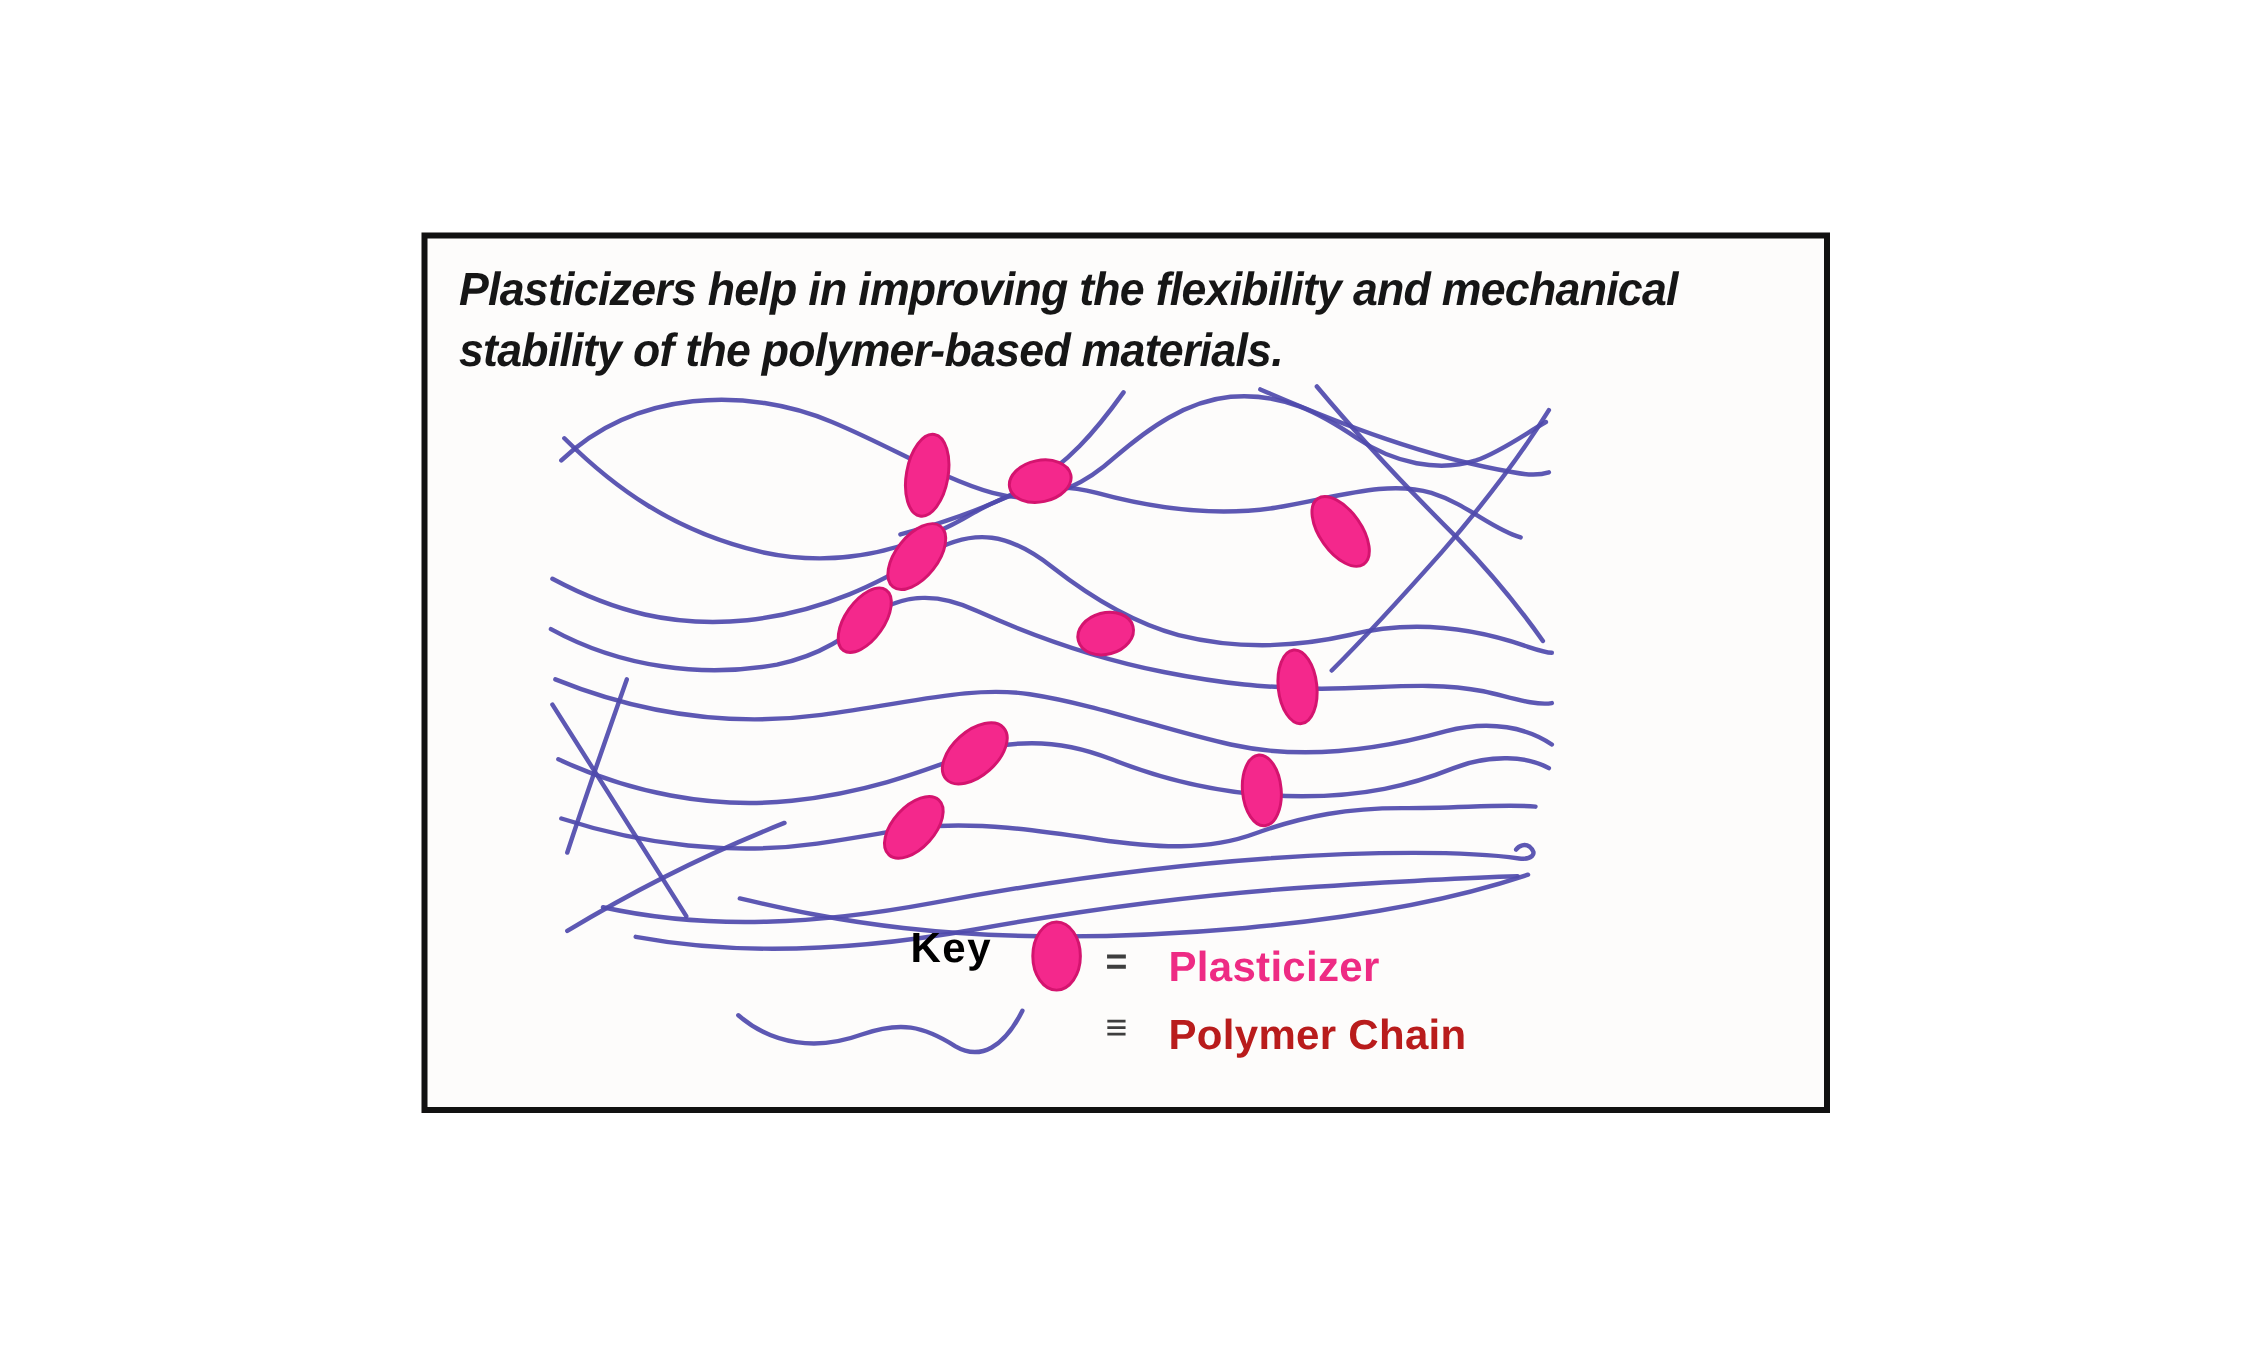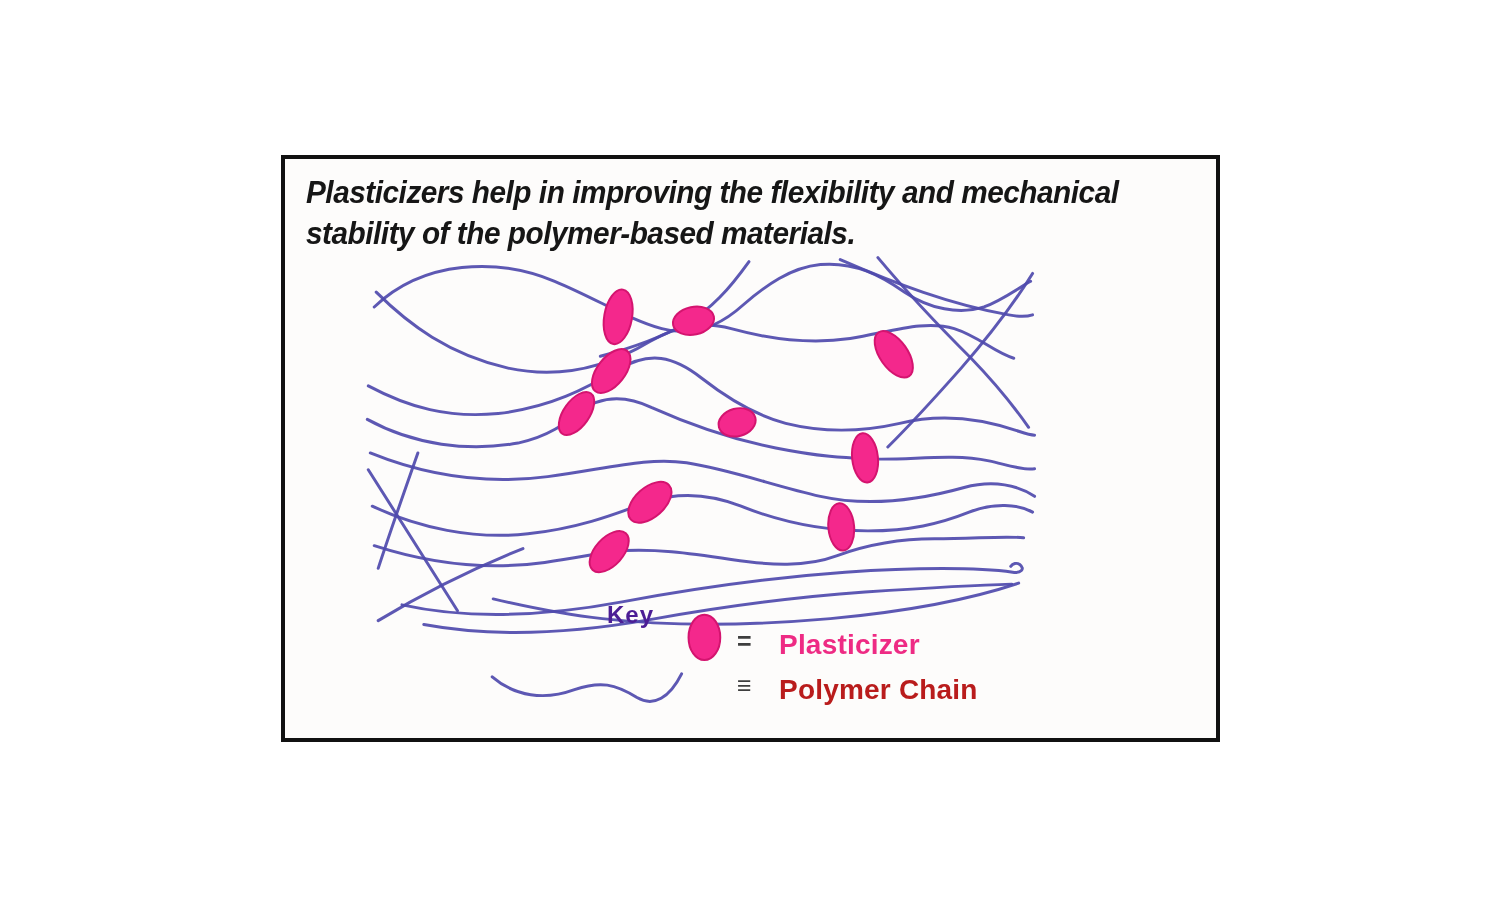--- a/index.html
+++ b/index.html
@@ -47,24 +47,24 @@
     top: 0;
     width: 100%;
     height: 100%;
   }
   .key-text {
     position: absolute;
     white-space: nowrap;
   }
   .key-word {
     left: 322px;
-    top: 442px;
-    font-size: 24px;
+    top: 457px;
+    font-size: 28px;
     font-weight: 600;
-    color: #4c1d95;
+    color: #000000;
     letter-spacing: 1px;
   }
   .key-eq {
     left: 452px;
     font-size: 25px;
     font-weight: bold;
     color: #3e3e3e;
   }
   .key-eq-1 { top: 468px; }
   .key-eq-2 { top: 512px; }

